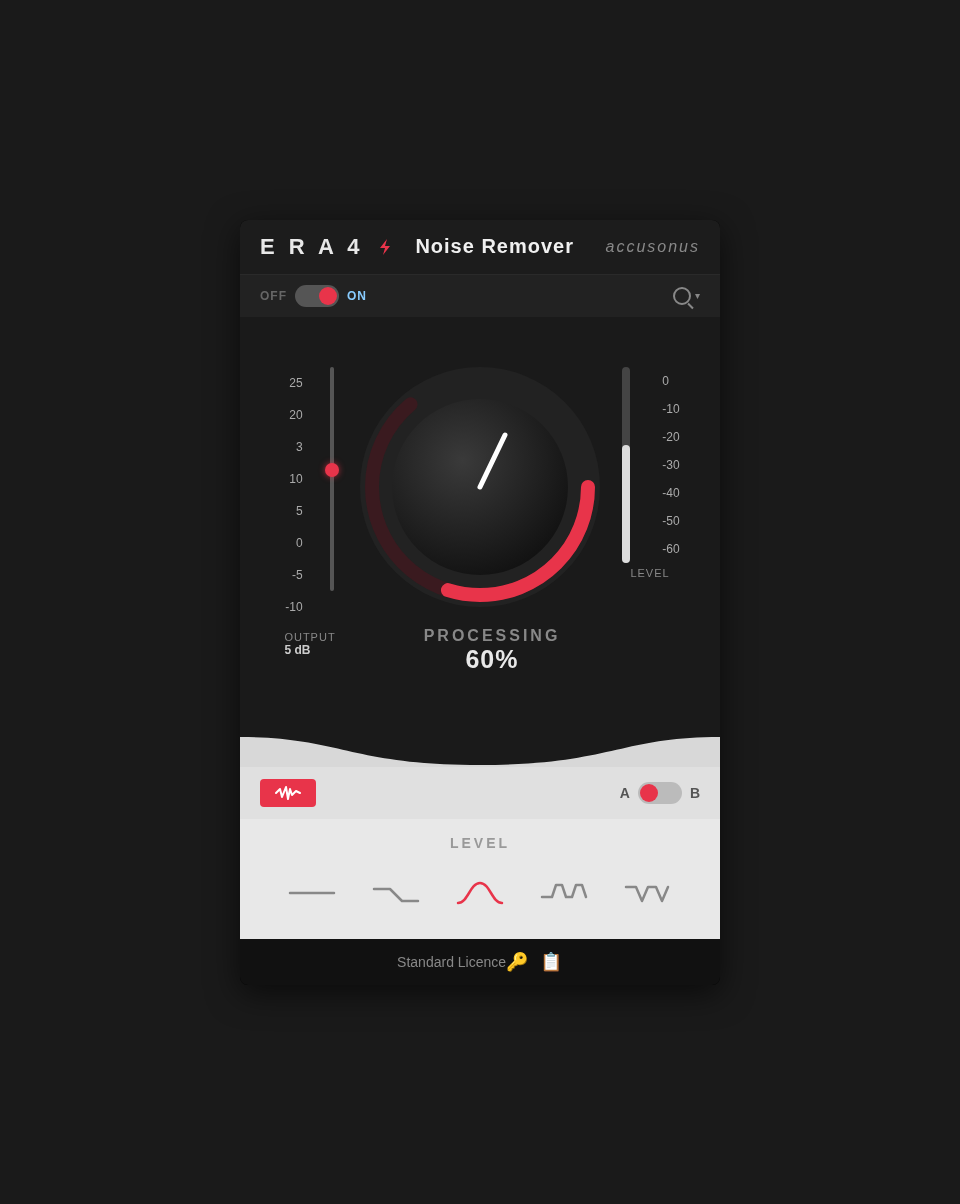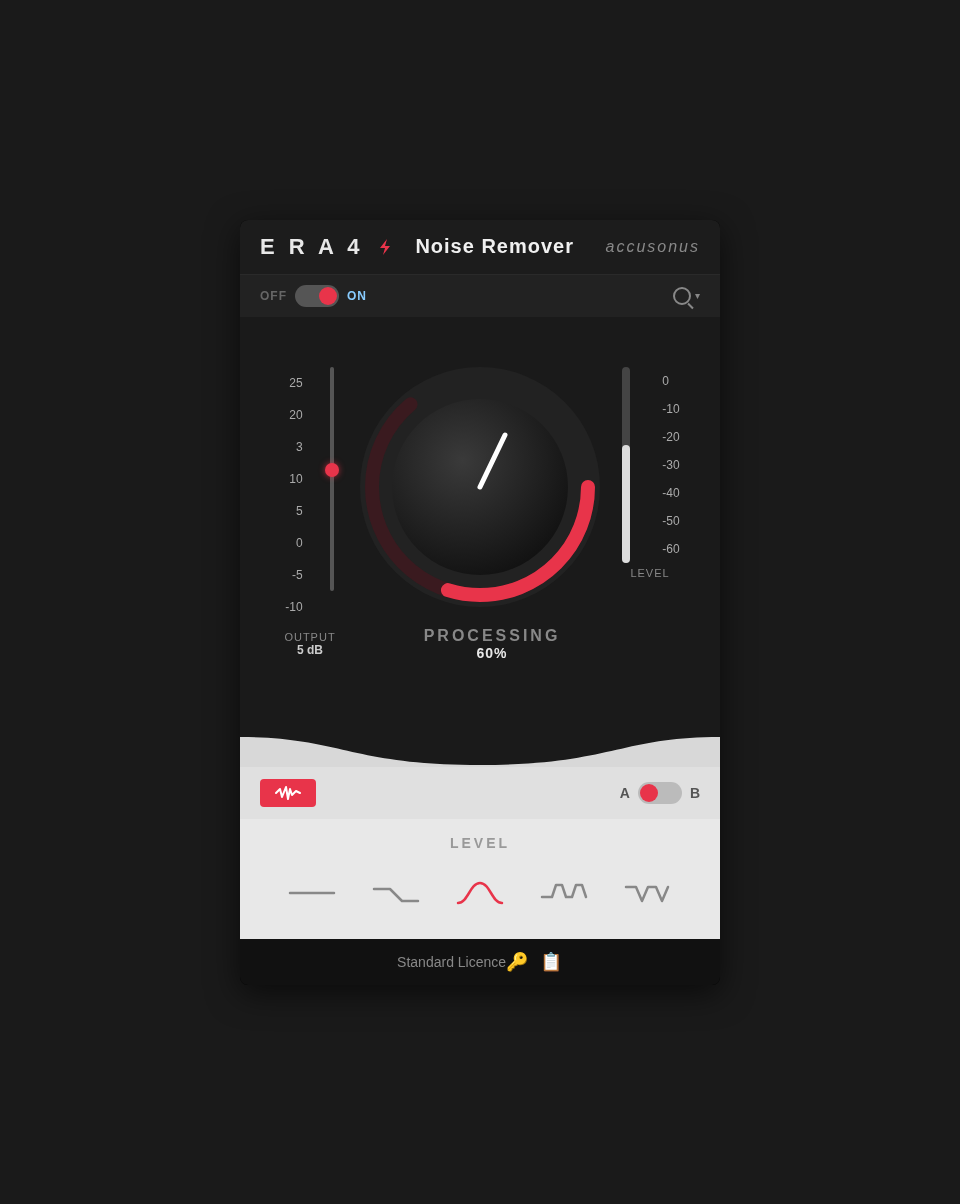--- a/index.html
+++ b/index.html
@@ -139,21 +139,21 @@
       font-size: 11px;
       color: #888;
       letter-spacing: 1px;
       text-align: center;
       margin-top: 4px;
     }
     .output-value {
       font-size: 12px;
       color: #ccc;
       font-weight: 700;
-      text-align: center;
+      text-align: left;
     }
     .knob-wrapper {
       position: relative;
       width: 260px;
       height: 260px;
       margin: 0 auto;
     }
     .knob-ring-svg {
       width: 100%;
       height: 100%;
@@ -172,21 +172,21 @@
       padding: 10px 0 20px;
       margin-left: 24px;
     }
     .processing-label {
       font-size: 16px;
       font-weight: 700;
       color: #888;
       letter-spacing: 3px;
     }
     .processing-value {
-      font-size: 14px;
+      font-size: 25px;
       font-weight: 700;
       color: #e8e8e8;
       letter-spacing: 1px;
     }
     .wave-divider {
       width: 100%;
       height: 30px;
       background: #1a1a1a;
       position: relative;
     }

